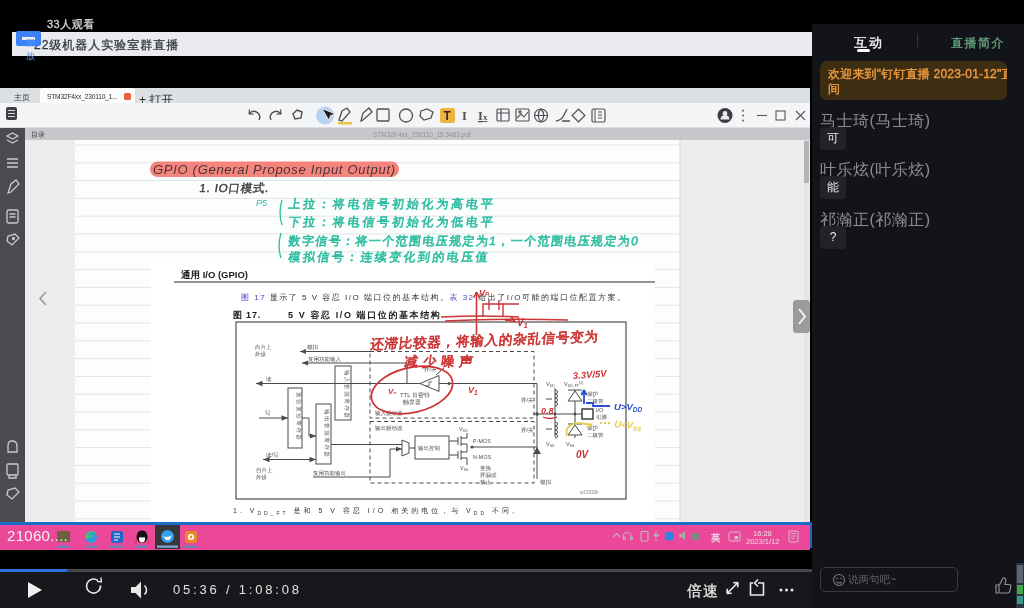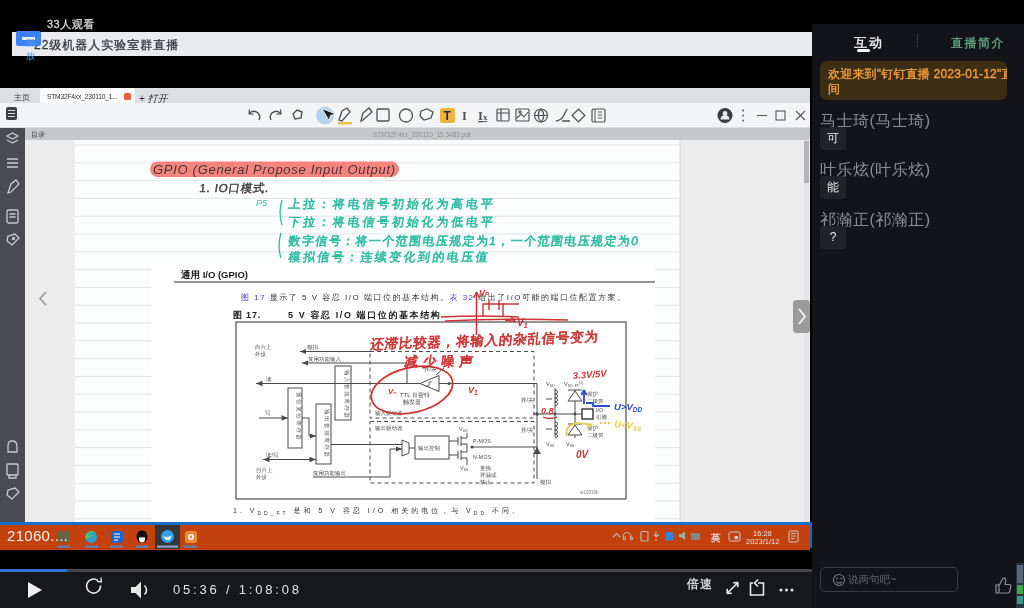--- a/index.html
+++ b/index.html
@@ -12,33 +12,33 @@
   
   #badge { left:16px; top:31px; width:25px; height:15px; border:6px solid #3b82f6; border-radius:2px; color:#63a0e8; font-size:9px; line-height:13px; text-align:right; }
   #viewers { left:47px; top:17px; font-size:11px; color:#d8d8d8; letter-spacing:0.5px; -webkit-text-stroke:0.3px #d8d8d8; }
   
   #screen { left:0; top:88px; width:810px; height:462px; background:#f4f5f6; }
   #tabbar { left:0; top:0; width:810px; height:15px; background:#dde0e3; font-size:8px; color:#3a3a3a;padding-left:22px; }
   #tabbar .home { left:14px; top:4px; }
   #tabbar .tab { left:40px; top:0px; width:95px; height:15px; background:#fcfcfd; border-radius:3px 3px 0 0; }
   #tabbar .tabname { left:47px; top:5px; font-size:7px; color:#2f2f2f; letter-spacing:-0.2px; transform:scale(0.95); transform-origin:0 0; }
   #tabbar .close { left:124px; top:5px; width:7px; height:7px; background:#e8603c; border-radius:1.5px; }
-  #tabbar .open { left:139px; top:4px; font-size:10px; color:#2f2f2f;font-style:italic; }
+  #tabbar .open { left:139px; top:4px; font-size:12px; color:#2f2f2f; }
   #toolbar { left:0; top:15px; width:810px; height:25px; background:#f4f5f6; border-bottom:1px solid #dcdddf; }
   #appside { left:0; top:40px; width:25px; height:394px; background:#4a4b51; }
   #topstrip { left:25px; top:40px; width:785px; height:12px; background:#c6c8cb; font-size:7px; color:#45474b; }
   
-  #wtask { left:0; top:434px; width:810px; height:28px; background:#c2410c; border-top:3.5px solid #1b6ec8; }
+  #wtask { left:0; top:434px; width:810px; height:28px; background:#ec4899; border-top:3.5px solid #1b6ec8; }
   #wtask .big { left:7px; top:2px; z-index:3; font-size:15px; color:#f2f2f2; letter-spacing:0.3px; }
   
   #pbar { left:0; top:569px; width:812px; height:3px; background:#46484b; }
   #pbar .fill { left:0; top:0; width:67px; height:3px; background:#2b72d9; }
   #ctrl { left:0; top:572px; width:812px; height:44px; background:#17181b; }
   #ctrl .time { left:173px; top:10px; font-size:13px; color:#e4e4e4; letter-spacing:2.8px; }
-  #ctrl .spd { left:687px; top:4px; font-size:12px; color:#e4e4e4; letter-spacing:1px; -webkit-text-stroke:0.3px #e4e4e4; }
+  #ctrl .spd { left:687px; top:10px; font-size:15px; color:#e4e4e4; letter-spacing:1px; -webkit-text-stroke:0.3px #e4e4e4; }
   
   #side { left:812px; top:24px; width:212px; height:584px; background:#131419; }
   #side .tab1 { left:42px; top:10px; font-size:13px; color:#f0f0f0; letter-spacing:2px; -webkit-text-stroke:0.4px #f0f0f0; }
   #side .tabline { left:45px; top:25px; width:13px; height:2.5px; background:#ffffff; border-radius:2px; }
   #side .sep { left:105px; top:10px; width:1px; height:13px; background:#34353a; }
   #side .tab2 { left:139px; top:11px; font-size:12px; color:#22c55e; letter-spacing:1.5px; -webkit-text-stroke:0.3px #94949a; }
   #side .welcome { left:8px; top:37px; width:187px; height:39px; background:#3d2d12; border-radius:7px; color:#ed9a3e; font-size:12px; line-height:15px; padding:6px 0 0 8px; letter-spacing:0.2px; white-space:nowrap; overflow:hidden; -webkit-text-stroke:0.4px #ed9a3e; }
   #side .uname { position:absolute; left:8px; font-size:16px; color:#8c8c92; letter-spacing:0.5px; }
   #side .bub { position:absolute; left:8px; width:26px; height:23px; background:#222329; border-radius:4px; color:#e8e8e8; font-size:12px; text-align:center; line-height:23px; }
   #side .inp { left:8px; top:543px; width:138px; height:25px; border:1px solid #3a3b40; border-radius:5px; }

